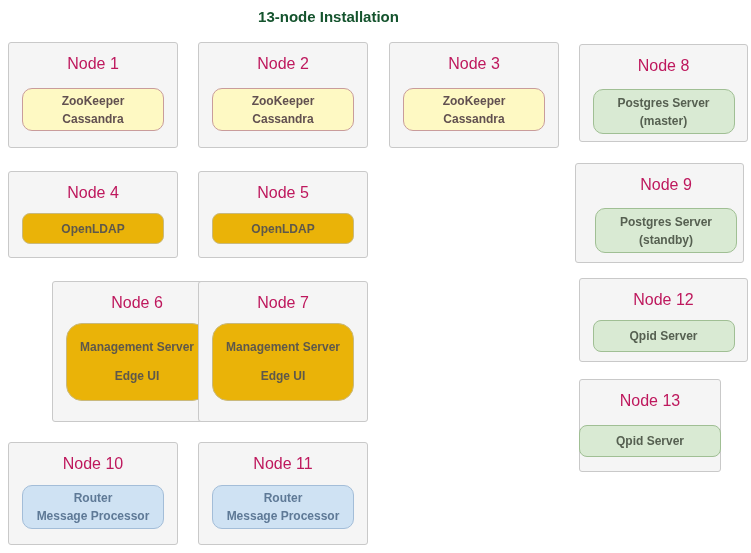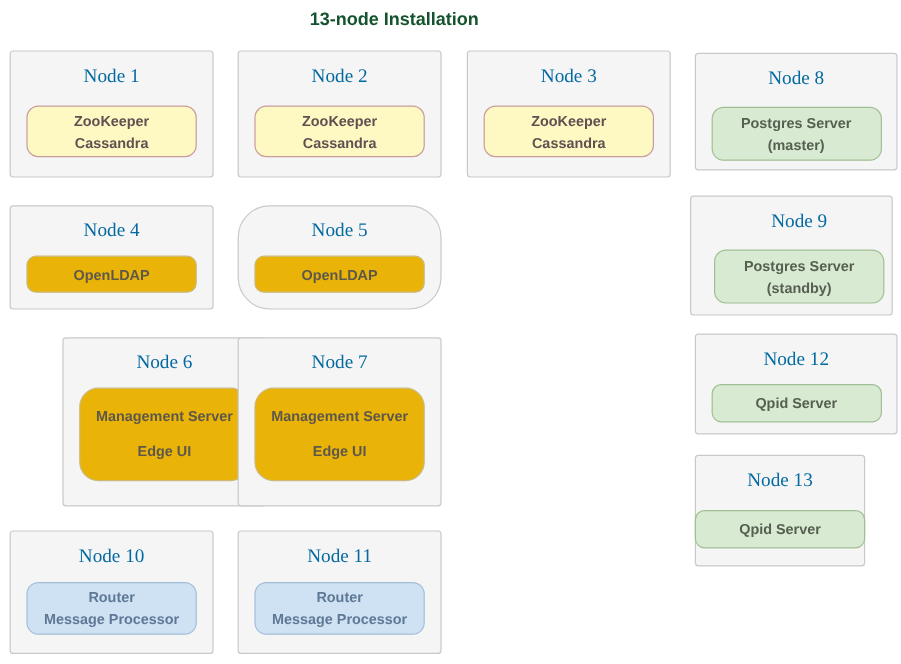--- a/index.html
+++ b/index.html
@@ -28,22 +28,21 @@
     border: 1px solid #c9c9c9;
     border-radius: 3px;
     display: flex;
     flex-direction: column;
     align-items: center;
   }
   .node-title {
     margin-top: 12px;
     font-size: 16px;
     line-height: 18px;
-    color: #0369a1;
-    font-family: Liberation Serif, serif;
+    color: #be185d;
   }
   .pill {
     box-sizing: border-box;
     width: 142px;
     border: 1px solid;
     display: flex;
     flex-direction: column;
     align-items: center;
     justify-content: center;
     text-align: center;
@@ -65,21 +64,21 @@
   .pill-mgmt   { height: 78px; margin-top: 11px; border-radius: 16px; line-height: 19px; gap: 10px; }
   .pill-router { height: 44px; margin-top: 12px; border-radius: 10px; line-height: 18px; }
   .pill-pg     { height: 45px; margin-top: 14px; border-radius: 10px; line-height: 18px; }
   .pill-qpid   { height: 32px; margin-top: 11px; border-radius: 8px;  line-height: 16px; }
 
   
   .pos-n1  { left: 8px;   top: 42px;  width: 170px; height: 106px; }
   .pos-n2  { left: 198px; top: 42px;  width: 170px; height: 106px; }
   .pos-n3  { left: 389px; top: 42px;  width: 170px; height: 106px; }
   .pos-n4  { left: 8px;   top: 171px; width: 170px; height: 87px;  }
-  .pos-n5  { left: 198px; top: 171px; width: 170px; height: 87px; border-radius: 27px;  }
+  .pos-n5  { left: 198px; top: 171px; width: 170px; height: 87px;  }
   .pos-n6  { left: 8px;   top: 281px; width: 170px; height: 141px; margin-left: 44px; }
   .pos-n7  { left: 198px; top: 281px; width: 170px; height: 141px; }
   .pos-n8  { left: 579px; top: 44px;  width: 169px; height: 98px;  }
   .pos-n9  { left: 575px; top: 163px; width: 169px; height: 100px; padding-left: 13px;  }
   .pos-n10 { left: 8px;   top: 442px; width: 170px; height: 103px; }
   .pos-n11 { left: 198px; top: 442px; width: 170px; height: 103px; }
   .pos-n12 { left: 579px; top: 278px; width: 169px; height: 84px;  }
   .pos-n13 { left: 579px; top: 379px; width: 142px; height: 93px;  }
   .pos-n13 .pill { margin-top: 15px; }
 </style>

